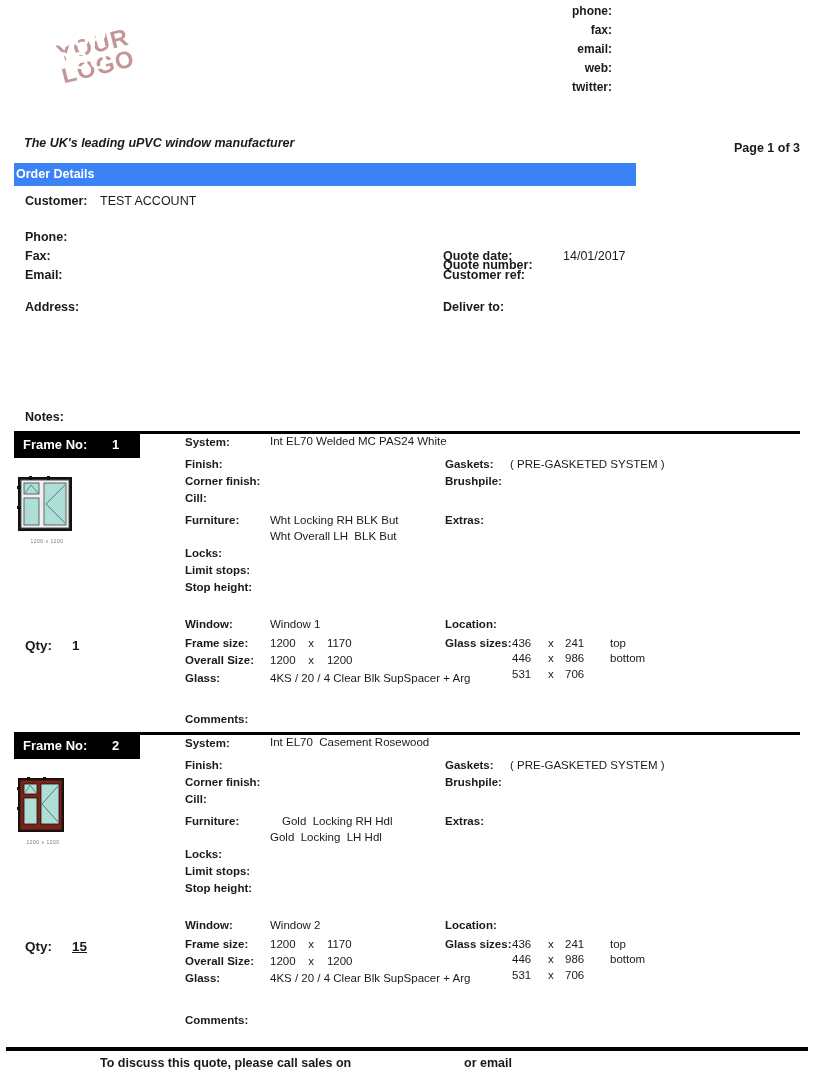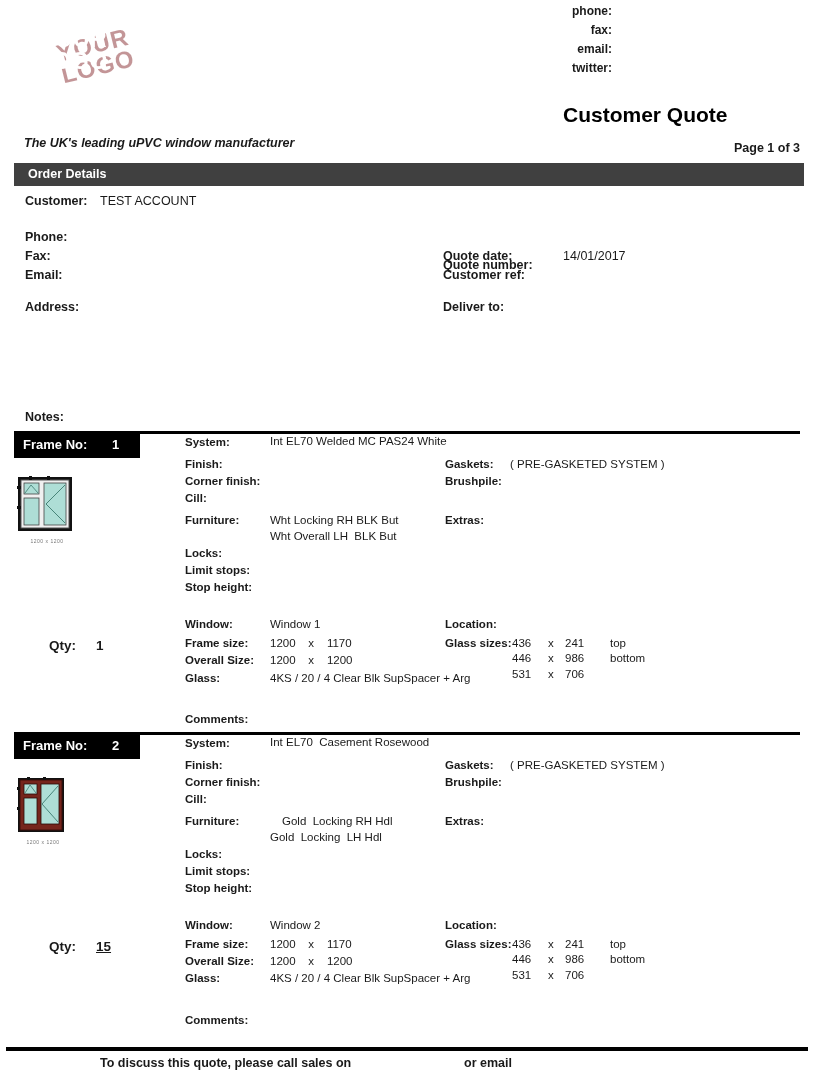--- a/index.html
+++ b/index.html
@@ -18,28 +18,28 @@
     transform:rotate(-14deg);text-align:center;}
   .logo{position:absolute;left:30px;top:6px;width:86px;height:88px;border-radius:50%;
     background:var(--logo-red);display:flex;flex-direction:column;align-items:center;
     justify-content:center;color:#fff;font-weight:bold;font-size:23px;line-height:21px;
     letter-spacing:0.5px;transform:scaleY(1.05);}
   .contact{position:absolute;top:2px;left:400px;width:212px;text-align:right;
     color:var(--accent-red);font-weight:bold;font-size:12px;line-height:19px;}
   .title{position:absolute;left:563px;top:103px;font-size:21px;font-weight:bold;color:#000;}
   .tagline{position:absolute;left:24px;top:127px;font-size:12.5px;font-style:italic;font-weight:bold;margin-top:9px;}
   .pageind{position:absolute;right:14px;top:141px;font-size:12.5px;font-weight:bold;}
-  .bar{position:absolute;left:14px;width:790px;height:23px;background:#404040;color:#fff;
-    font-weight:bold;font-size:12.5px;line-height:23px;padding-left:14px;box-sizing:border-box;}
+  .bar{position:absolute;left:14px;width:622px;height:23px;background:#3b82f6;color:#fff;
+    font-weight:bold;font-size:12.5px;line-height:23px;padding-left:2px;box-sizing:border-box;}
   
   .rule{position:absolute;left:14px;width:786px;height:3px;background:#000;}
   .frameno{position:absolute;left:14px;width:126px;height:27px;background:#000;color:#fff;
     font-weight:bold;font-size:13px;line-height:27px;padding-left:9px;box-sizing:border-box;}
   .frameno .num{position:absolute;left:98px;top:0;}
-  .qty{font-weight:bold;font-size:13.5px;margin-left:24px;}
+  .qty{font-weight:bold;font-size:13.5px;}
   .footer-line{position:absolute;left:6px;top:1047px;width:802px;height:4px;background:#000;}
   .thumb{position:absolute;}
   .thumb-cap{font-size:5px;color:#777;text-align:center;width:100%;letter-spacing:0.5px;}
 </style>
 </head>
 <body>
 
 <div id="page">
 
   <div class="logo-shadow">
@@ -48,24 +48,24 @@
   </div>
   <div class="logo">
     <div>YOUR</div>
     <div>LOGO</div>
   </div>
 
   <div class="contact">
     <div>phone:</div>
     <div>fax:</div>
     <div>email:</div>
+    <div>web:</div>
     <div>twitter:</div>
   </div>
 
-  <div class="title">Customer Quote</div>
   <div class="tagline">The UK's leading uPVC window manufacturer</div>
   <div class="pageind">Page 1 of 3</div>
 
   <div class="bar" style="top:163px;">Order Details</div>
 
   <span class="abs lbl" style="left:25px;top:194px;">Customer:</span>
   <span class="abs val" style="left:100px;top:194px;">TEST ACCOUNT</span>
 
   <span class="abs lbl" style="left:25px;top:230px;">Phone:</span>
   <span class="abs lbl" style="left:25px;top:249px;">Fax:</span>

